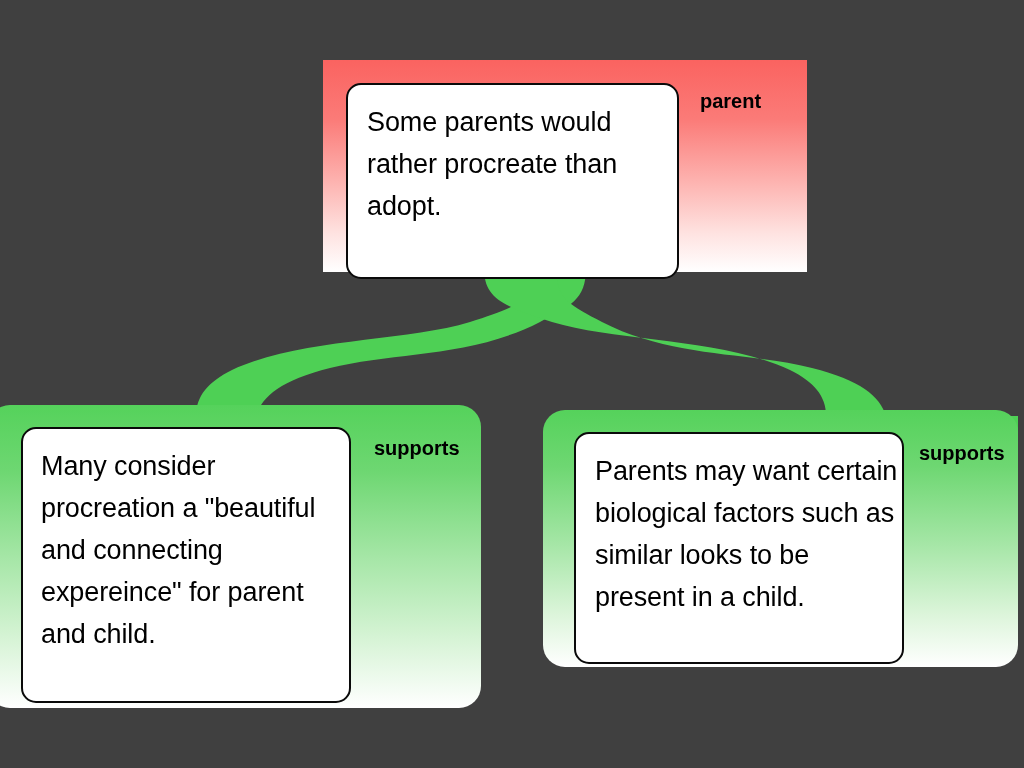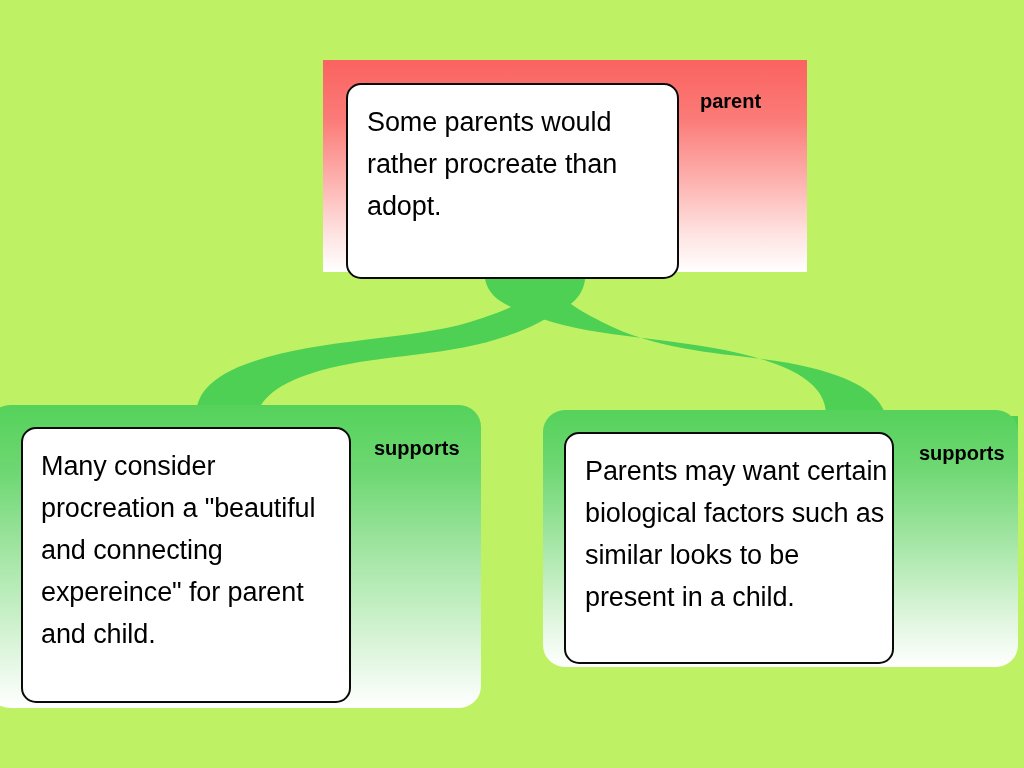--- a/index.html
+++ b/index.html
@@ -10,21 +10,21 @@
   body {
     width: 1024px;
     height: 768px;
     overflow: hidden;
     font-family: "Liberation Sans", sans-serif;
   }
   #stage {
     position: relative;
     width: 1024px;
     height: 768px;
-    background: #bef264;
+    background: #404040;
   }
 
   
   #connectors {
     position: absolute;
     left: 0;
     top: 0;
     width: 1024px;
     height: 768px;
     z-index: 1;
@@ -101,21 +101,21 @@
     left: 33px;
     top: 22px;
     width: 330px;
     height: 276px;
   }
   #card-left .card-text {
     padding: 16px 0 0 18px;
   }
 
   #card-right {
-    left: 21px;
+    left: 31px;
     top: 22px;
     width: 330px;
     height: 232px;
   }
   #card-right .card-text {
     padding: 16px 0 0 19px;
   }
 
   
   .relation-label {

